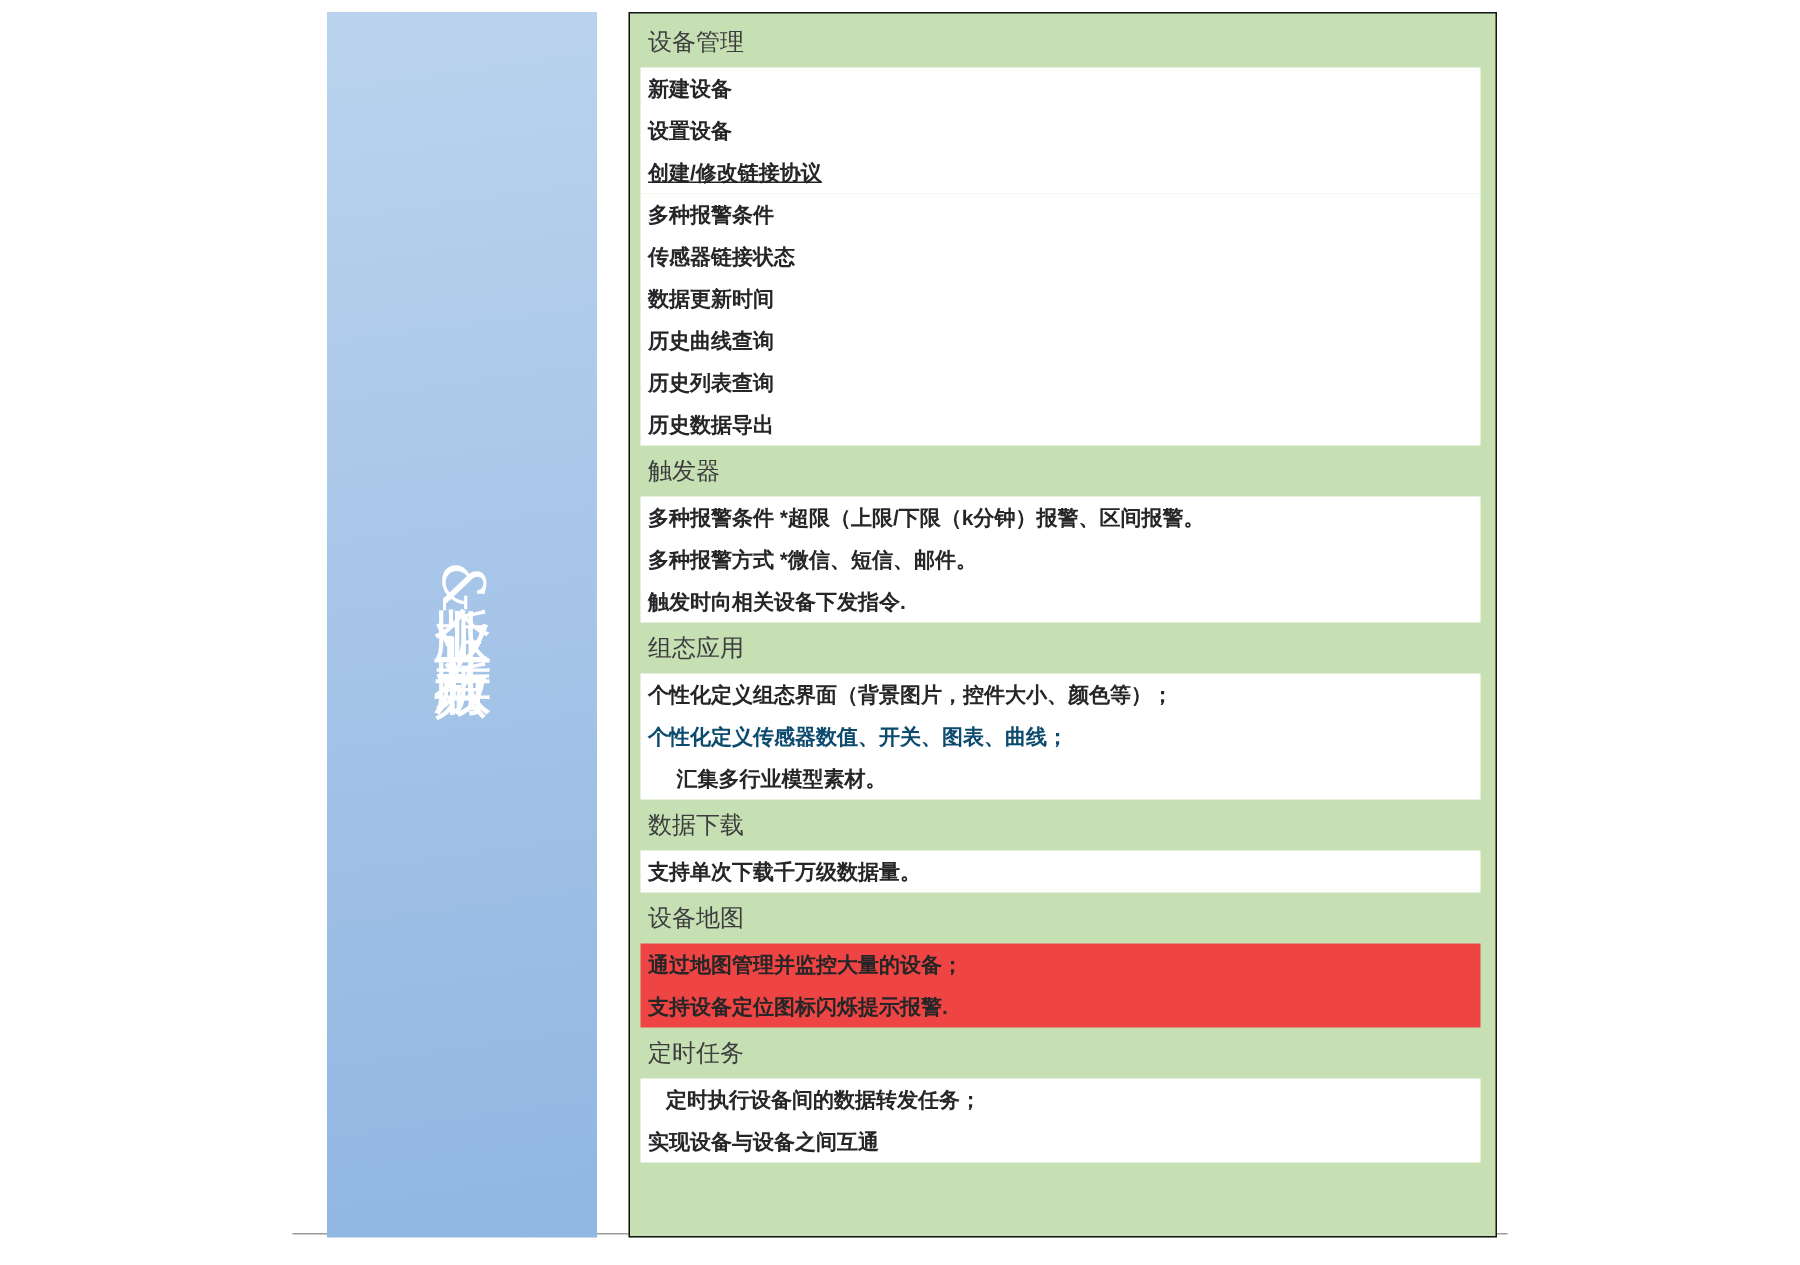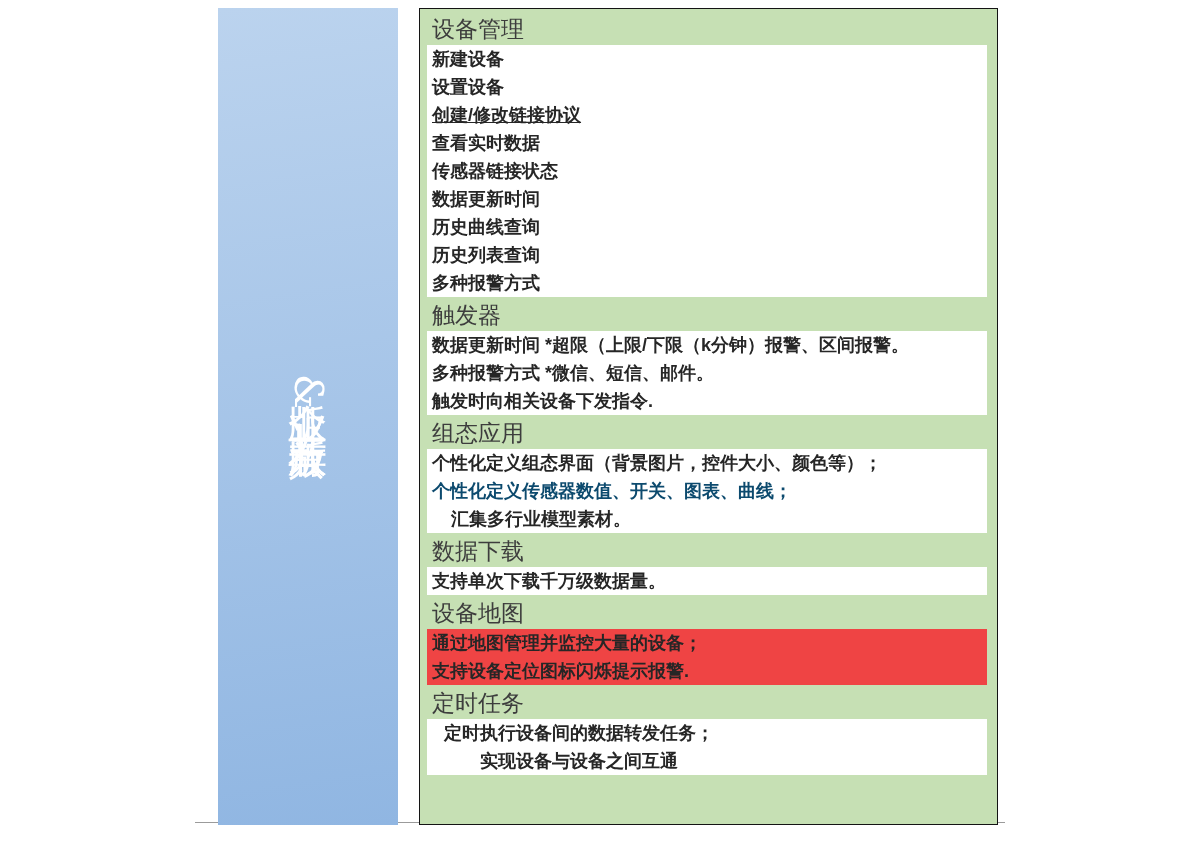--- a/index.html
+++ b/index.html
@@ -19,27 +19,27 @@
     font-size:39px;line-height:1.0;letter-spacing:0;
     color:#ffffff;white-space:nowrap;
   }
   .right-panel{
     position:absolute;left:419px;top:8px;width:579px;height:817px;
     box-sizing:border-box;border:1px solid #141414;
     padding:2px 10px 0 7px;
   }
   .section-header{
     margin:5px 0 3px 0;padding-left:5px;
-    font-size:23px;line-height:26px;color:#3d3d3d;font-weight:normal;
+    font-size:16px;line-height:26px;color:#3d3d3d;font-weight:normal;
     white-space:nowrap;overflow:hidden;
   }
   .feature-list{background:#ffffff;}
   .feature-item{
     height:28px;line-height:28px;padding-left:5px;
-    font-size:18px;font-weight:bold;color:#262626;
+    font-size:14px;font-weight:bold;color:#262626;
     white-space:nowrap;overflow:hidden;
   }
 </style>
 </head>
 <body>
 
 <div class="canvas">
 
   <div class="hairline" style="background: rgb(155, 155, 155);"></div>
 
@@ -52,33 +52,33 @@
       <div class="section-header" style="color: rgb(61, 61, 61);">设备管理</div>
       <div class="feature-list" style="background: rgb(255, 255, 255);">
           <div class="feature-item" style="color: rgb(38, 38, 38);">新建设备</div>
           <div class="feature-item" style="color: rgb(38, 38, 38);">设置设备</div>
           <div class="feature-item" style="color: rgb(38, 38, 38); text-decoration: underline;">创建/修改链接协议</div>
         </div>
     </div>
 
     <div class="section">
       <div class="feature-list" style="background: rgb(255, 255, 255);">
-          <div class="feature-item" style="color: rgb(38, 38, 38);">查看实时数据</div>
+          <div class="feature-item" style="color: rgb(38, 38, 38);">多种报警条件</div>
           <div class="feature-item" style="color: rgb(38, 38, 38);">传感器链接状态</div>
           <div class="feature-item" style="color: rgb(38, 38, 38);">数据更新时间</div>
           <div class="feature-item" style="color: rgb(38, 38, 38);">历史曲线查询</div>
           <div class="feature-item" style="color: rgb(38, 38, 38);">历史列表查询</div>
-          <div class="feature-item" style="color: rgb(38, 38, 38);">多种报警方式</div>
+          <div class="feature-item" style="color: rgb(38, 38, 38);">历史数据导出</div>
         </div>
     </div>
 
     <div class="section">
       <div class="section-header" style="color: rgb(61, 61, 61);">触发器</div>
       <div class="feature-list" style="background: rgb(255, 255, 255);">
-          <div class="feature-item" style="color: rgb(38, 38, 38);">数据更新时间 *超限（上限/下限（k分钟）报警、区间报警。</div>
+          <div class="feature-item" style="color: rgb(38, 38, 38);">多种报警条件 *超限（上限/下限（k分钟）报警、区间报警。</div>
           <div class="feature-item" style="color: rgb(38, 38, 38);">多种报警方式 *微信、短信、邮件。</div>
           <div class="feature-item" style="color: rgb(38, 38, 38);">触发时向相关设备下发指令.</div>
         </div>
     </div>
 
     <div class="section">
       <div class="section-header" style="color: rgb(61, 61, 61);">组态应用</div>
       <div class="feature-list" style="background: rgb(255, 255, 255);">
           <div class="feature-item" style="color: rgb(38, 38, 38);">个性化定义组态界面（背景图片，控件大小、颜色等）；</div>
           <div class="feature-item" style="color: #0c4a6e;">个性化定义传感器数值、开关、图表、曲线；</div>
@@ -98,18 +98,18 @@
       <div class="feature-list" style="background: #ef4444;">
           <div class="feature-item" style="color: rgb(38, 38, 38);">通过地图管理并监控大量的设备；</div>
           <div class="feature-item" style="color: rgb(38, 38, 38);">支持设备定位图标闪烁提示报警.</div>
         </div>
     </div>
 
     <div class="section">
       <div class="section-header" style="color: rgb(61, 61, 61);">定时任务</div>
       <div class="feature-list" style="background: rgb(255, 255, 255);">
           <div class="feature-item" style="color: rgb(38, 38, 38); margin-left: 12px;">定时执行设备间的数据转发任务；</div>
-          <div class="feature-item" style="color: rgb(38, 38, 38); margin-left: 48px;">实现设备与设备之间互通</div>
+          <div class="feature-item" style="color: rgb(38, 38, 38);">实现设备与设备之间互通</div>
         </div>
     </div>
   </div>
 
 </div>
 
 </body></html>

